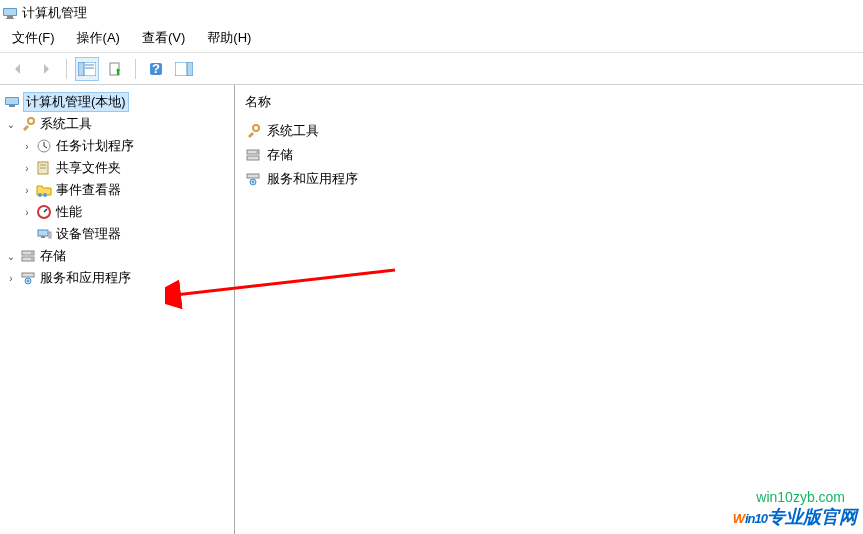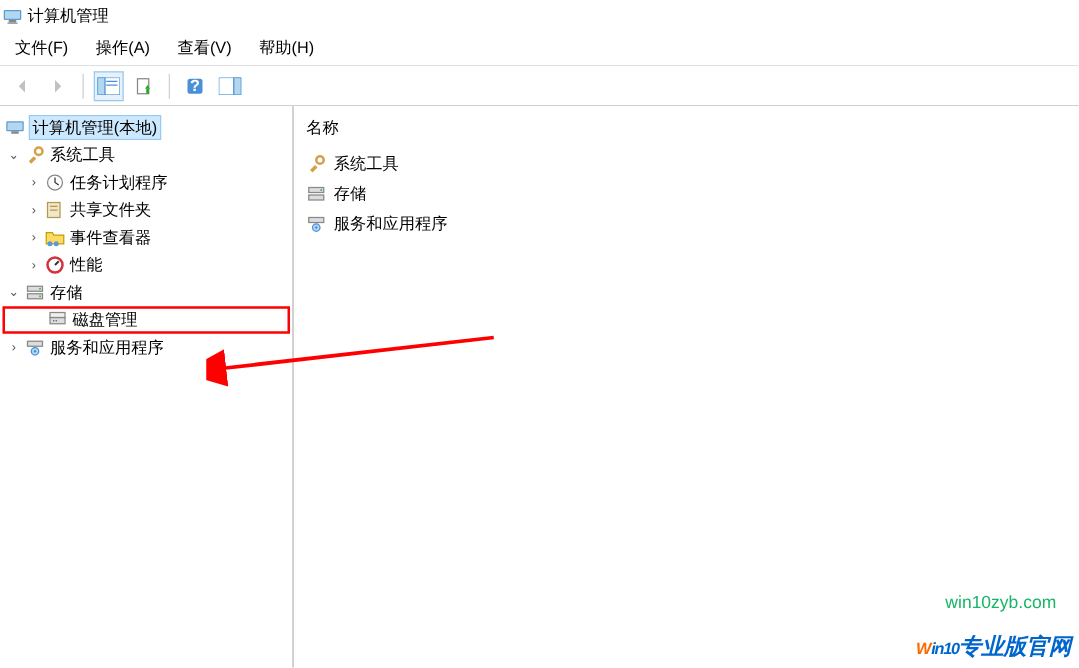--- a/index.html
+++ b/index.html
@@ -32,21 +32,21 @@
     .indent-0 { padding-left: 2px; }
     .indent-1 { padding-left: 18px; }
     
     .content-header { font-size: 13px; padding: 2px 0 8px 0; }
     .content-list { list-style: none; }
     .content-item { display: flex; align-items: center; height: 24px; cursor: default; }
     .content-icon { width: 16px; height: 16px; margin-right: 6px; }
     
     .arrow-annotation { position: absolute; top: 265px; left: 165px; width: 240px; height: 50px; pointer-events: none; }
     
-    .watermark { position: absolute; right: 18px; bottom: 45px; font-size: 14px; color: #18b566; font-weight: 500; }
+    .watermark { position: absolute; right: 18px; bottom: 29px; font-size: 14px; color: #18b566; font-weight: 500; }
     .brand { position: absolute; right: 6px; bottom: 3px; font-family: Arial, sans-serif; }
     .brand-win { font-size: 32px; font-style: italic; font-weight: bold; }
     .brand-w { color: #ff6600; }
     .brand-in { color: #0066cc; }
     .brand-10 { color: #0066cc; letter-spacing: -1px; }
     .brand-cn { font-size: 18px; color: #0066cc; font-style: italic; font-weight: bold; }
     
     .sel-hl { background: #cce8ff; outline: 1px solid #99c9ef; padding: 0 2px; }
   </style>
 </head>
@@ -173,43 +173,42 @@
       <li class="tree-node indent-1">
         <span class="tree-expand">›</span>
         <span class="tree-icon">
           <svg viewBox="0 0 16 16">
               <circle cx="8" cy="8" r="6" fill="#fff" stroke="#d0333a" stroke-width="2"></circle>
               <path d="M8 8 L11 5" stroke="#333" stroke-width="1.5"></path>
             </svg>
         </span>
         <span class="tree-label">性能</span>
       </li>
+      <li class="tree-node indent-1">
+        <span class="tree-expand blank">›</span>
+        <span class="tree-icon">
+          <svg viewBox="0 0 16 16">
+              <rect x="2" y="4" width="10" height="6" fill="#b4d7f0" stroke="#4a90d9"></rect>
+              <rect x="5" y="10" width="4" height="2" fill="#888"></rect>
+              <rect x="13" y="6" width="2" height="6" fill="#ddd" stroke="#999"></rect>
+            </svg>
+        </span>
+        <span class="tree-label">设备管理器</span>
+      </li>
       <li class="tree-node indent-0">
         <span class="tree-expand">⌄</span>
         <span class="tree-icon">
           <svg viewBox="0 0 16 16">
               <rect x="2" y="3" width="12" height="4" fill="#ddd" stroke="#888"></rect>
               <rect x="2" y="9" width="12" height="4" fill="#ddd" stroke="#888"></rect>
               <circle cx="12" cy="5" r="0.8" fill="#5a5"></circle>
               <circle cx="12" cy="11" r="0.8" fill="#5a5"></circle>
             </svg>
         </span>
         <span class="tree-label">存储</span>
-      </li>
-      <li class="tree-node indent-1 highlight">
-        <span class="tree-expand blank">›</span>
-        <span class="tree-icon">
-          <svg viewBox="0 0 16 16">
-              <rect x="2" y="6" width="12" height="5" fill="#ddd" stroke="#888"></rect>
-              <rect x="2" y="2" width="12" height="4" fill="#eee" stroke="#888"></rect>
-              <circle cx="5" cy="8.5" r="0.6" fill="#555"></circle>
-              <circle cx="7" cy="8.5" r="0.6" fill="#555"></circle>
-            </svg>
-        </span>
-        <span class="tree-label">磁盘管理</span>
       </li>
       <li class="tree-node indent-0">
         <span class="tree-expand">›</span>
         <span class="tree-icon">
           <svg viewBox="0 0 16 16">
               <rect x="2" y="3" width="12" height="4" fill="#ddd" stroke="#888"></rect>
               <circle cx="8" cy="11" r="3" fill="#b4d7f0" stroke="#4a90d9"></circle>
               <circle cx="8" cy="11" r="1" fill="#4a90d9"></circle>
             </svg>
         </span>

